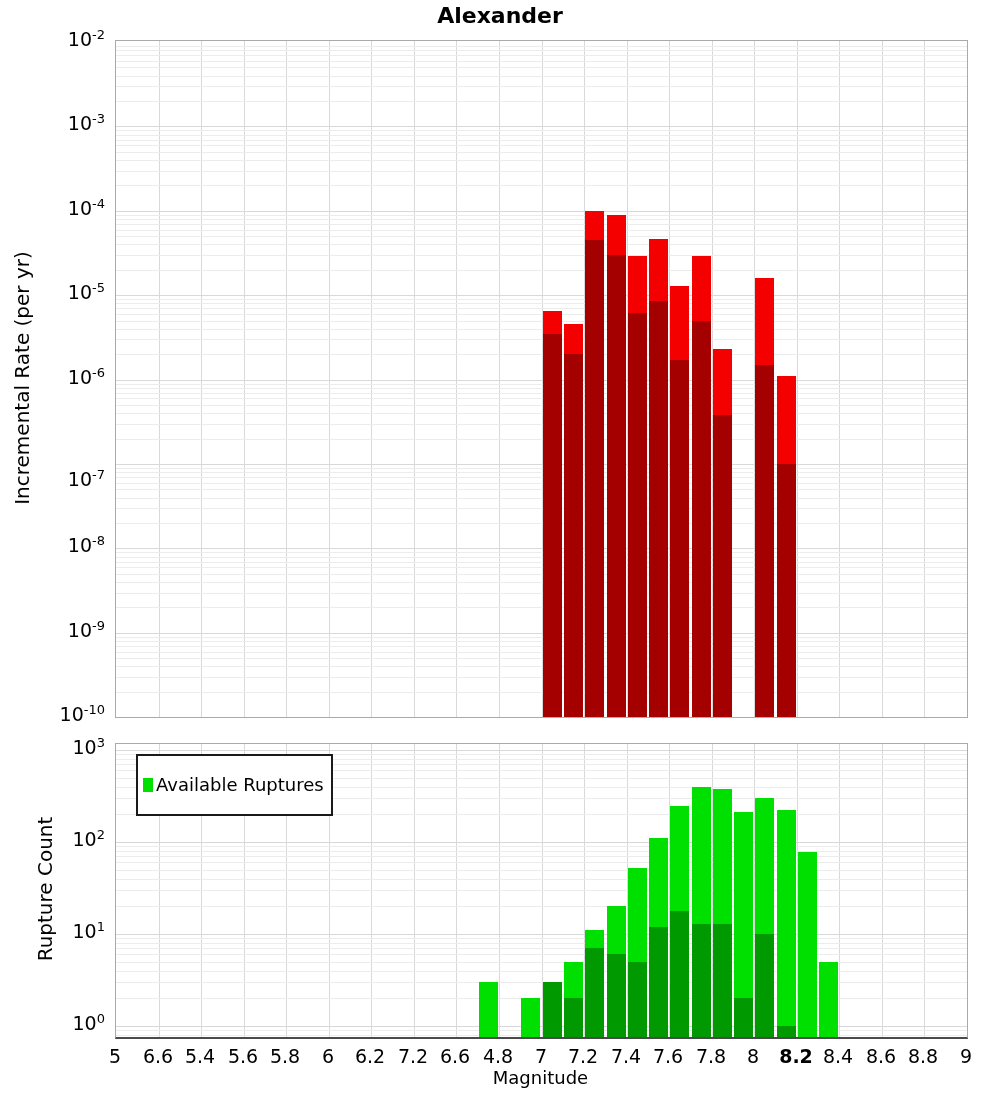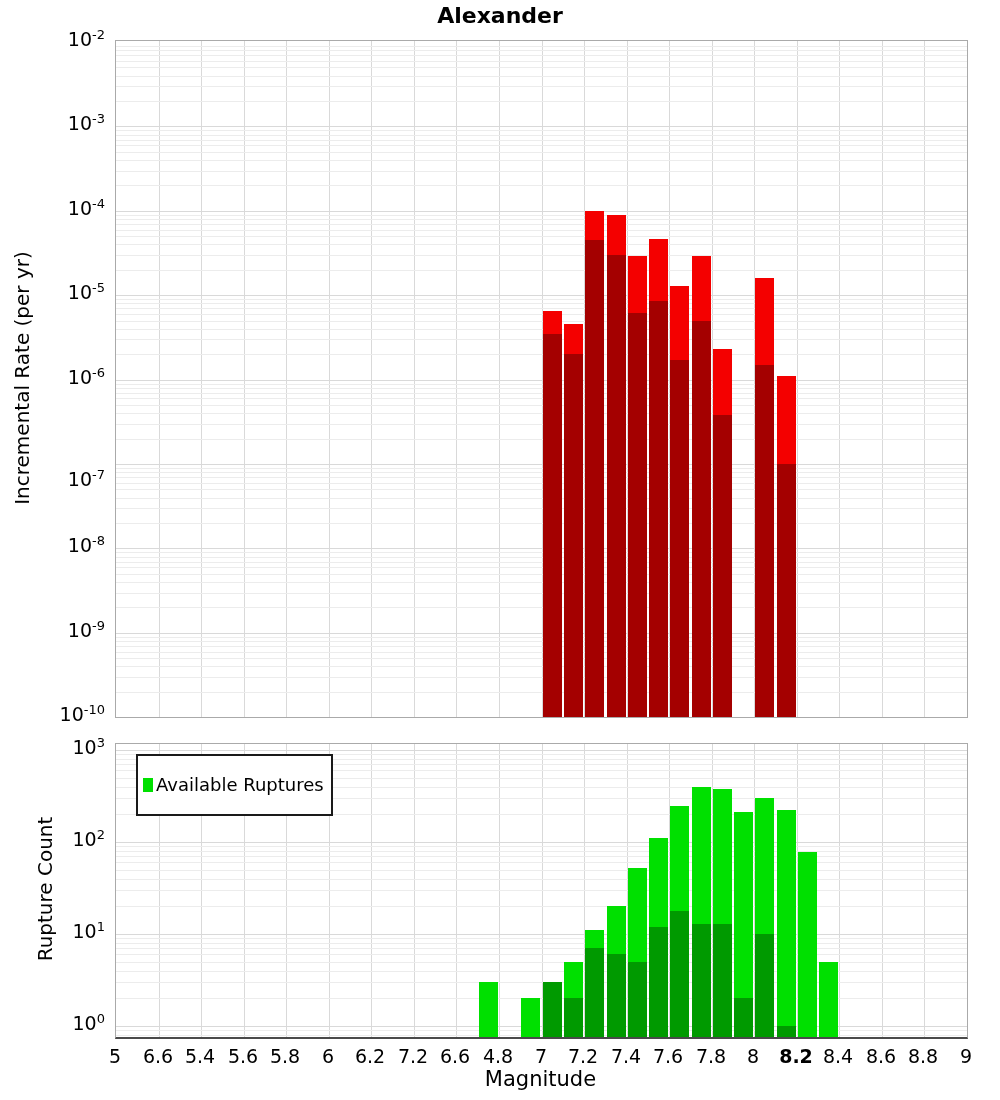--- a/index.html
+++ b/index.html
@@ -10,21 +10,21 @@
   #panel-rates{top:40px;height:676px;}
   #panel-counts{top:743px;height:293px;border-bottom:2px solid #4a4a4a;}
   .gl{position:absolute;pointer-events:none;}
   .gl.h{left:0;right:0;height:1px;}
   .gl.v{top:0;bottom:0;width:1px;}
   .bar{position:absolute;}
   .chart-title{position:absolute;top:3px;left:0;width:1000px;text-align:center;
                font-weight:bold;font-size:22px;}
   .ylab{position:absolute;font-size:20px;white-space:nowrap;
         transform:translate(-50%,-50%) rotate(-90deg);}
-  .xlab{position:absolute;top:1067px;left:115px;width:851px;text-align:center;font-size:21px;}
+  .xlab{position:absolute;top:1067px;left:115px;width:851px;text-align:center;font-size:18px;}
   .xtick{position:absolute;top:1045px;width:64px;margin-left:-32px;text-align:center;
          font-size:19px;line-height:22px;}
   .ytick{position:absolute;right:895px;font-size:19px;line-height:23px;white-space:nowrap;
          text-align:right;}
   .ytick sup{font-size:13px;line-height:0;}
   .legend{position:absolute;background:#fff;border:2px solid #1a1a1a;
           padding:4px 7px 4px 5px;display:flex;flex-direction:column;justify-content:space-around;
           box-sizing:border-box;}
   #legend-rates{left:797px;top:57px;height:62px;}
   #legend-counts{left:136px;top:754px;height:62px;}

